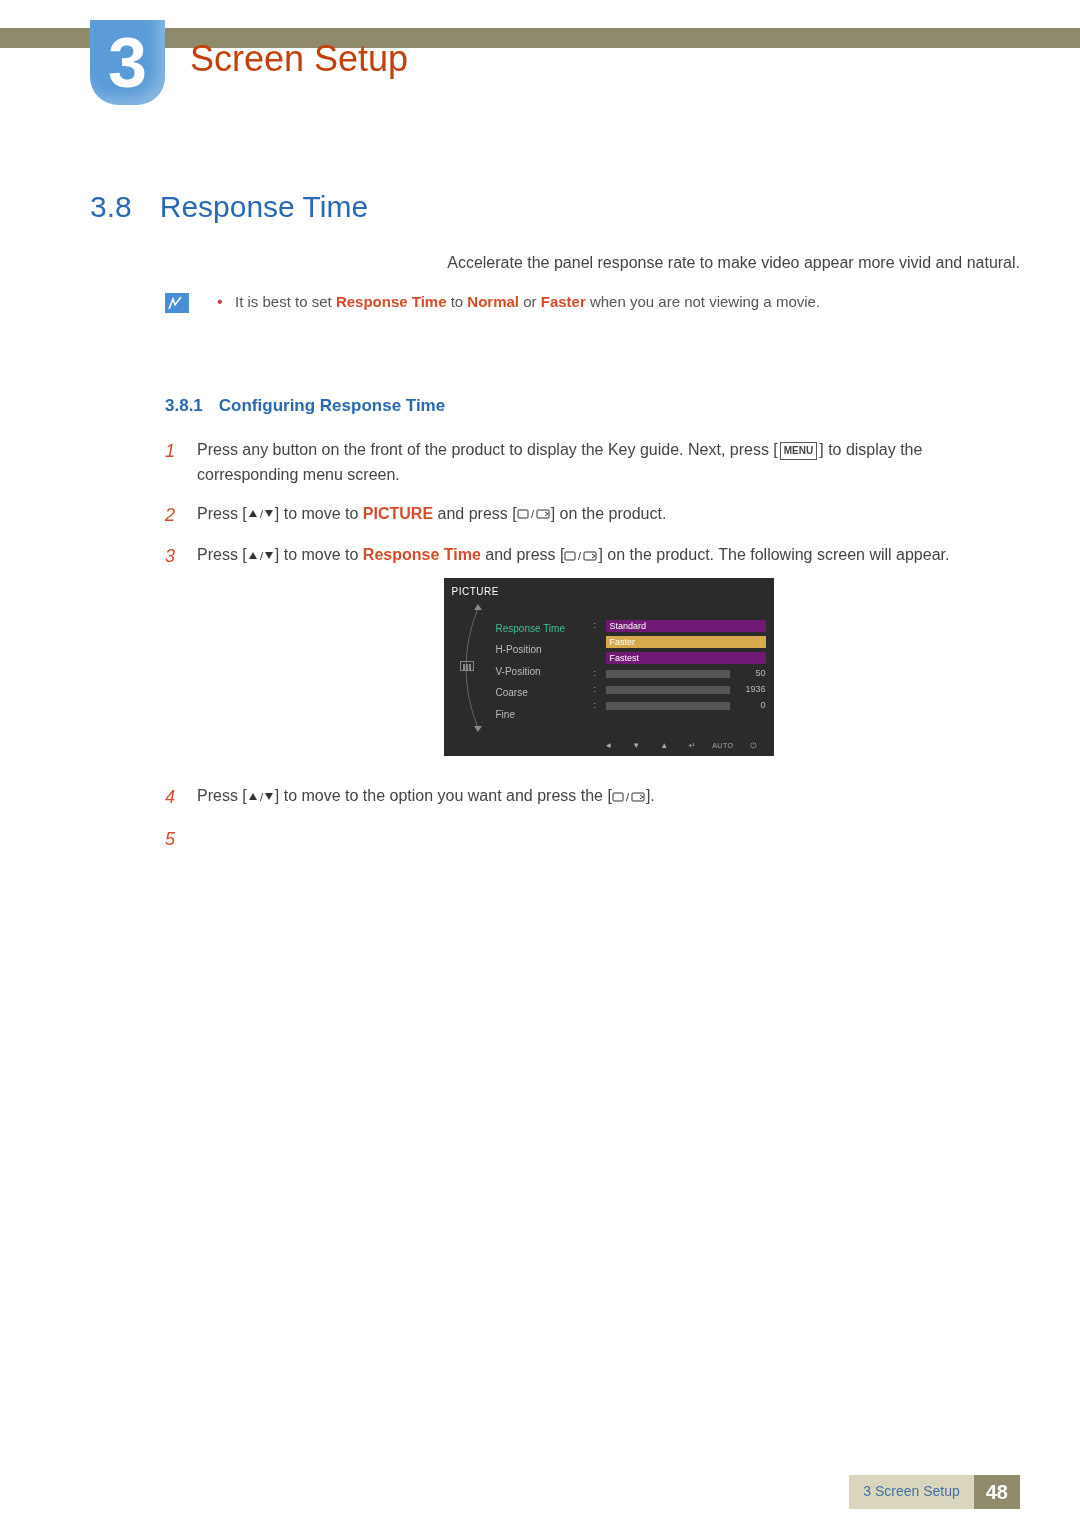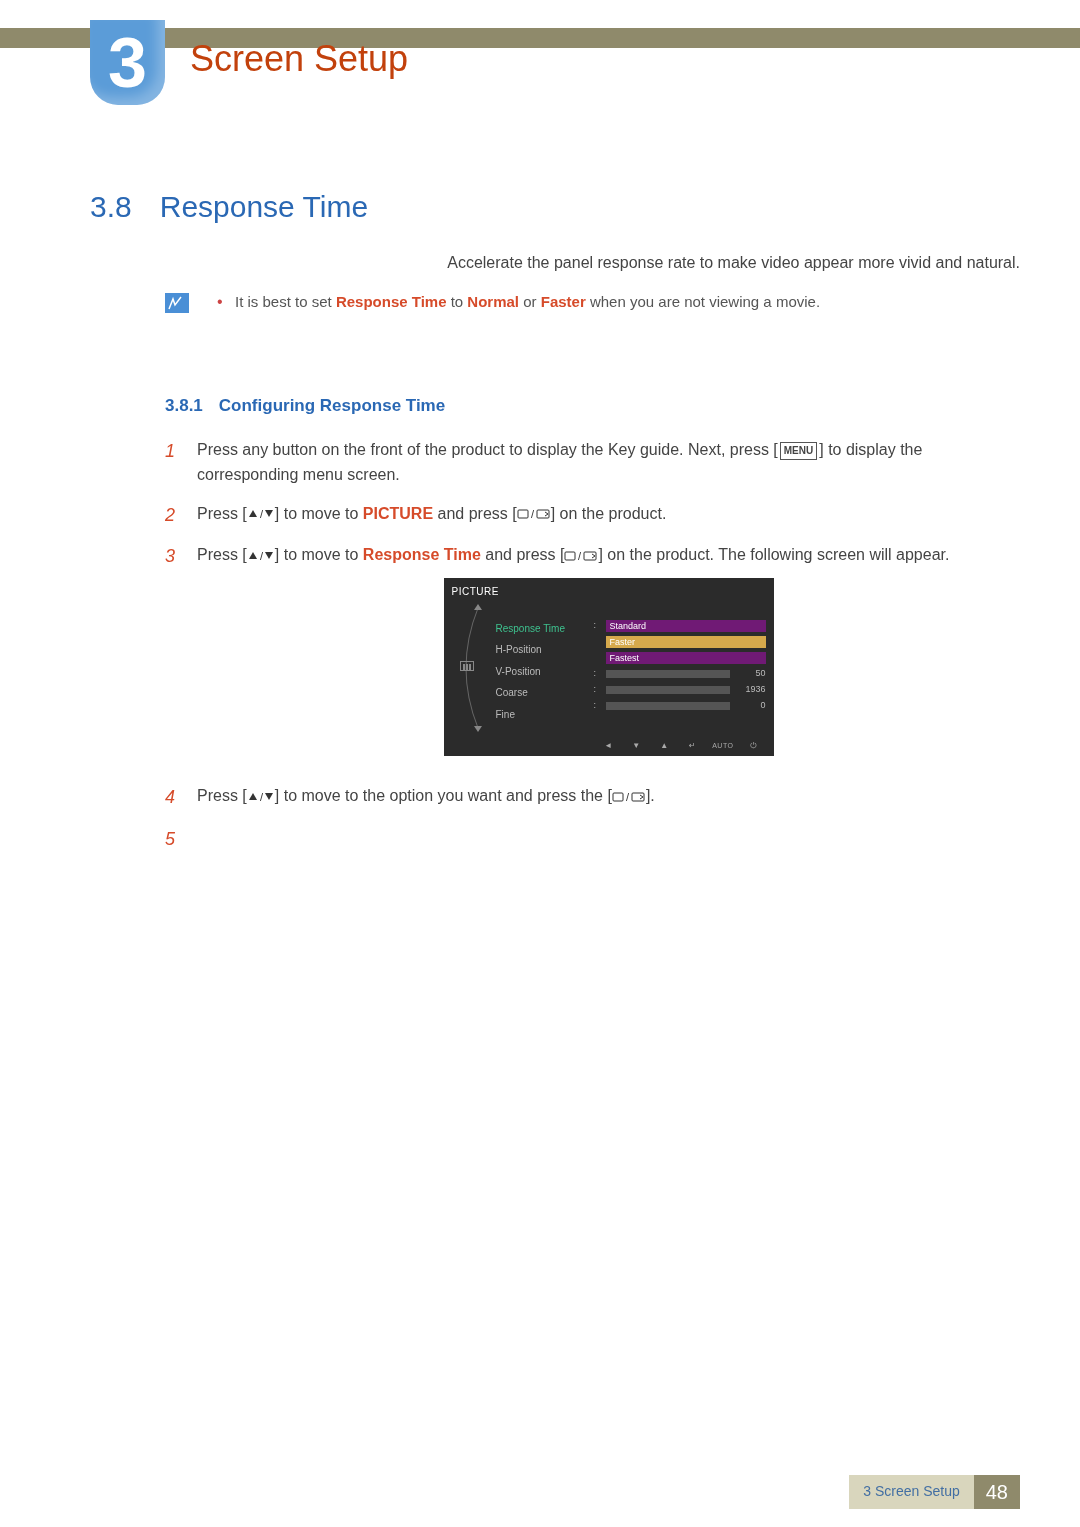--- a/index.html
+++ b/index.html
@@ -162,21 +162,21 @@
     position: absolute;
     bottom: 18px; right: 60px;
     display: flex; align-items: stretch; height: 34px;
   }
   .footer-label {
     background: #d9d6bd; color: #436fa3;
     font-size: 14px; padding: 8px 14px;
   }
   .footer-page {
     background: #8f8a6b; color: #fff;
-    font-size: 20px; font-weight: normal; padding: 4px 12px;
+    font-size: 20px; font-weight: bold; padding: 4px 12px;
     display:flex; align-items:center;
   }
 </style>
 </head>
 <body>
 
 <div class="top-bar"></div>
 
 <div class="chapter-tab">
   <span class="chapter-number">3</span>

